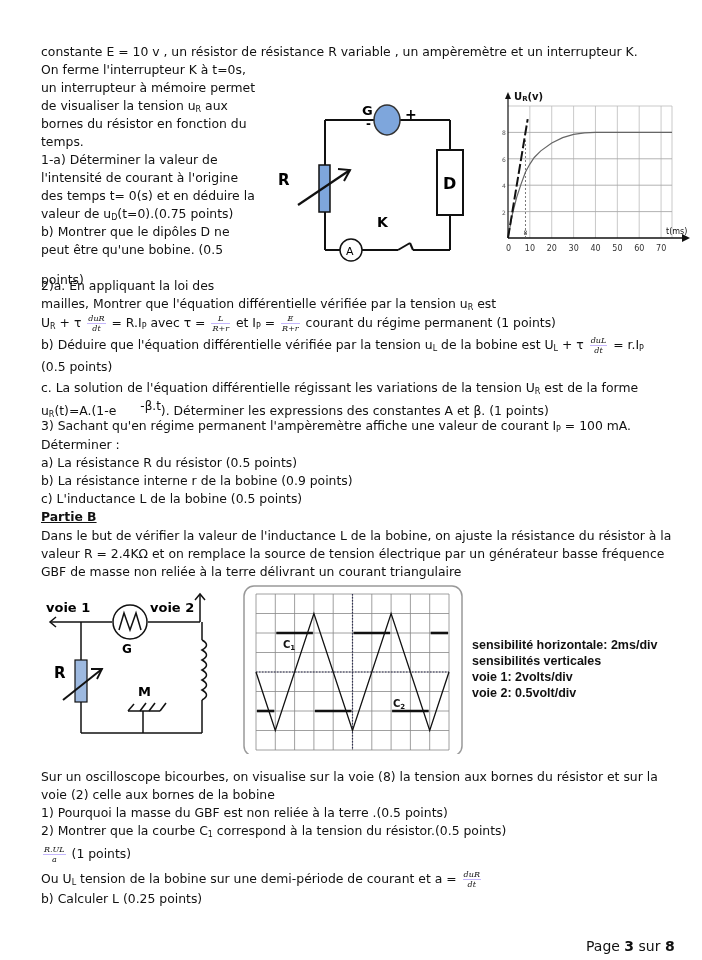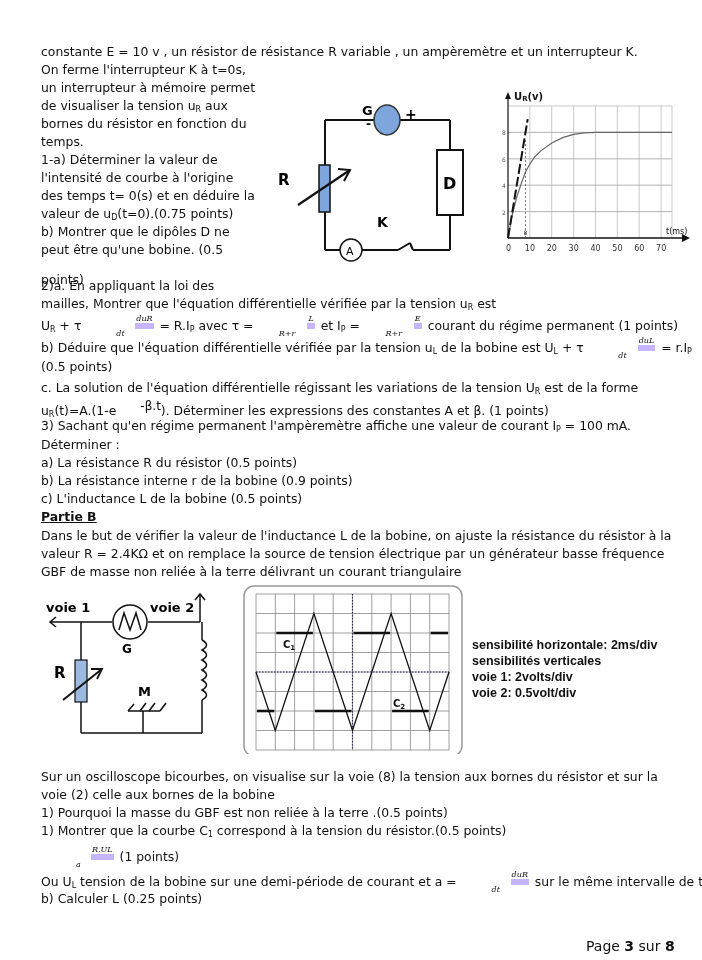--- a/index.html
+++ b/index.html
@@ -3,39 +3,39 @@
 <meta charset="utf-8">
 <style>
   html,body{margin:0;padding:0;background:#fff;}
   body{width:702px;height:960px;position:relative;overflow:hidden;
        font-family:"DejaVu Sans", sans-serif;color:#111;font-size:12.4px;}
   .line{position:absolute;left:41px;white-space:nowrap;line-height:16px;}
   .b{font-weight:bold;text-decoration:underline;}
   sub{font-size:8px;vertical-align:-2px;}
   sup{font-size:12px;margin-left:24px;}
   .frac{display:inline-block;vertical-align:middle;text-align:center;font-family:"DejaVu Serif", serif;font-style:italic;font-size:8px;line-height:9px;margin:0 2px;}
-  .frac .num{display:block;border-bottom:6px solid #c4b5fd;padding:0 1px;margin-left:48px;}
+  .frac .num{display:block;border-bottom:1px solid #c4b5fd;padding:0 1px;}
   .frac .den{display:block;padding:0 1px;}
   svg{position:absolute;}
   .svgtxt{font-family:"DejaVu Sans", sans-serif;}
   .right-info{position:absolute;left:472px;font-family:"Liberation Sans", sans-serif;font-weight:bold;font-size:12.5px;line-height:16px;white-space:nowrap;}
   .footer{position:absolute;left:586px;top:938px;font-size:14px;white-space:nowrap;}
 </style>
 </head>
 <body>
 
 <div class="line" style="top:44px">constante E = 10 v , un résistor de résistance R variable , un ampèremètre et  un interrupteur K.</div>
 
 <div class="line" style="top:62px">On ferme l'interrupteur K à t=0s,</div>
 <div class="line" style="top:80px">un interrupteur à mémoire permet</div>
 <div class="line" style="top:98px"><span>de visualiser la tension u</span><sub>R</sub><span> aux</span></div>
 <div class="line" style="top:116px">bornes du résistor en fonction du</div>
 <div class="line" style="top:134px">temps.</div>
 <div class="line" style="top:152px">1-a) Déterminer la valeur de</div>
-<div class="line" style="top:170px">l'intensité de courbe à l'origine</div>
+<div class="line" style="top:170px">l'intensité de courant à l'origine</div>
 <div class="line" style="top:188px">des temps t= 0(s) et en déduire la</div>
 <div class="line" style="top:206px"><span>valeur de u</span><sub>D</sub><span>(t=0).(0.75 points)</span></div>
 <div class="line" style="top:224px">b) Montrer que le dipôles D ne</div>
 <div class="line" style="top:242px">peut être qu'une bobine. (0.5</div>
 <div class="line" style="top:272px">points)</div>
 <div class="line" style="top:278px"> 2)a. En appliquant la loi des</div>
 
 <svg style="left:270px;top:95px" width="200" height="175" viewBox="0 0 200 175">
   <g stroke="#111" stroke-width="2" fill="none">
     <line x1="55" y1="25" x2="180" y2="25"></line>
@@ -190,18 +190,18 @@
   </svg>
 
 <div class="right-info" style="top:637px">sensibilité horizontale: 2ms/div</div>
 <div class="right-info" style="top:653px">sensibilités verticales</div>
 <div class="right-info" style="top:669px">voie 1: 2volts/div</div>
 <div class="right-info" style="top:685px">voie 2: 0.5volt/div</div>
 
 <div class="line" style="top:769px">Sur un oscilloscope bicourbes, on visualise sur la voie (8) la tension aux bornes du résistor et sur la</div>
 <div class="line" style="top:787px">voie (2) celle aux bornes de la bobine</div>
 <div class="line" style="top:805px">1) Pourquoi la masse du GBF est non reliée à la terre .(0.5 points)</div>
-<div class="line" style="top:823px"><span>1) Montrer que la courbe C</span><sub>1</sub><span> correspond à la tension du résistor.(0.5 points)</span></div>
+<div class="line" style="top:823px"><span>2) Montrer que la courbe C</span><sub>1</sub><span> correspond à la tension du résistor.(0.5 points)</span></div>
 <div class="line" style="top:845px"><span class="frac"><span class="num">R.UL</span><span class="den">a</span></span><span> (1 points)</span></div>
-<div class="line" style="top:870px"><span>Ou U</span><sub>L</sub><span> tension de la bobine sur une demi-période de courant et a = </span><span class="frac"><span class="num">duR</span><span class="den">dt</span></span><span> sur le même intervalle de temps</span></div>
+<div class="line" style="top:870px"><span>Ou U</span><sub>L</sub><span> tension de la bobine sur une demi-période de courant et a = </span><span class="frac"><span class="num">duR</span><span class="den">dt</span></span></div>
 <div class="line" style="top:891px">b) Calculer L (0.25 points)</div>
 
 <div class="footer"><span>Page </span><b>3</b><span> sur </span><b>8</b></div>
 
 </body></html>

